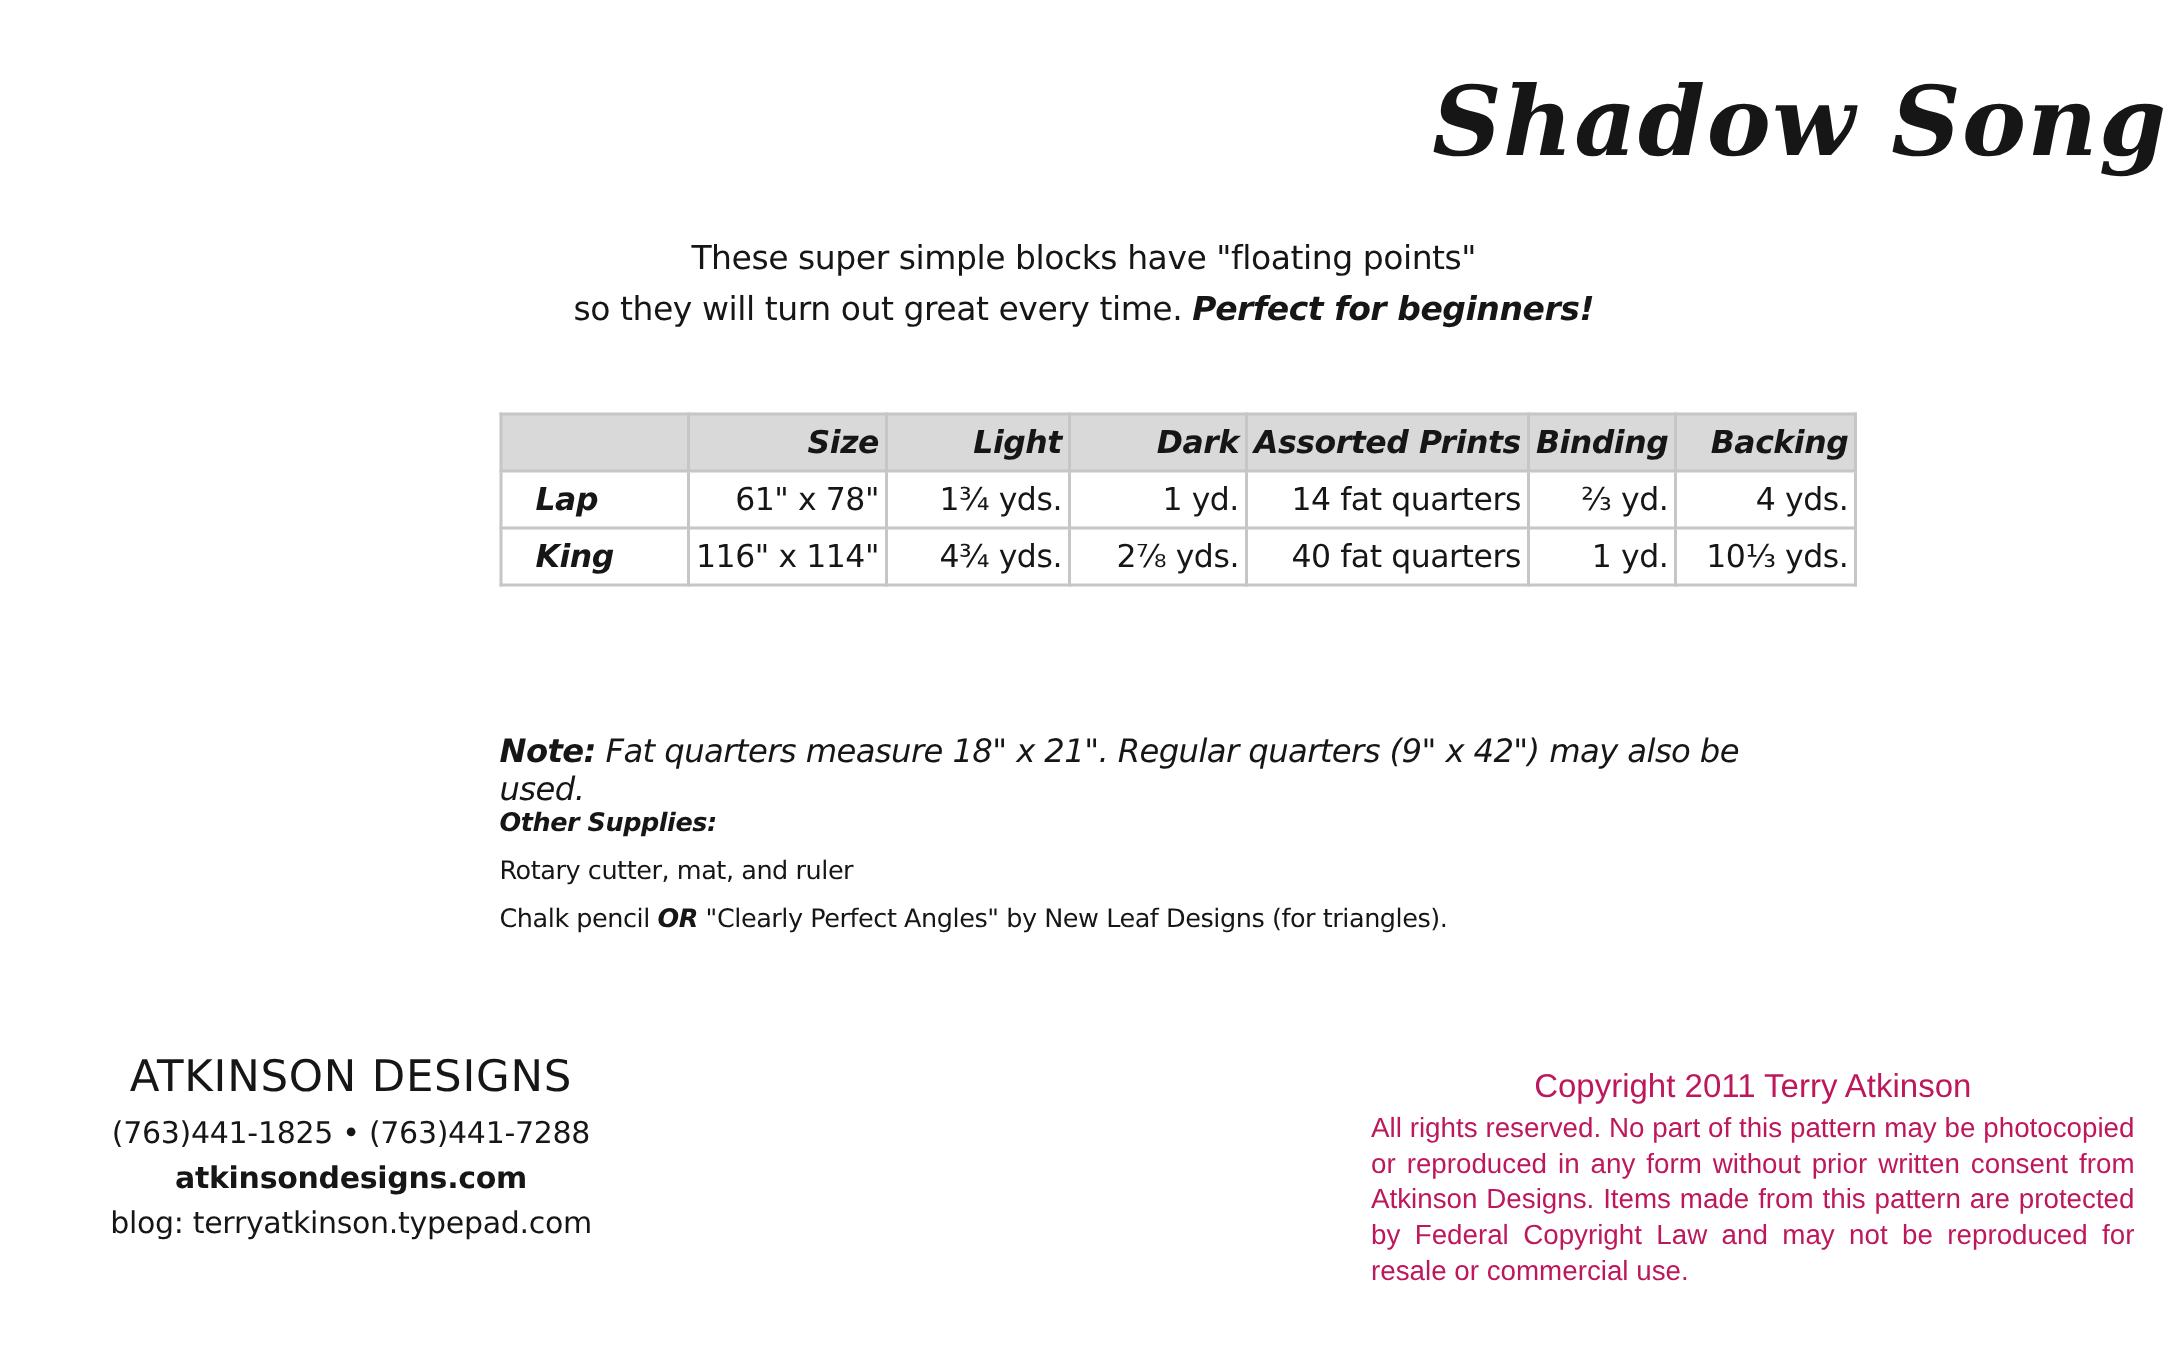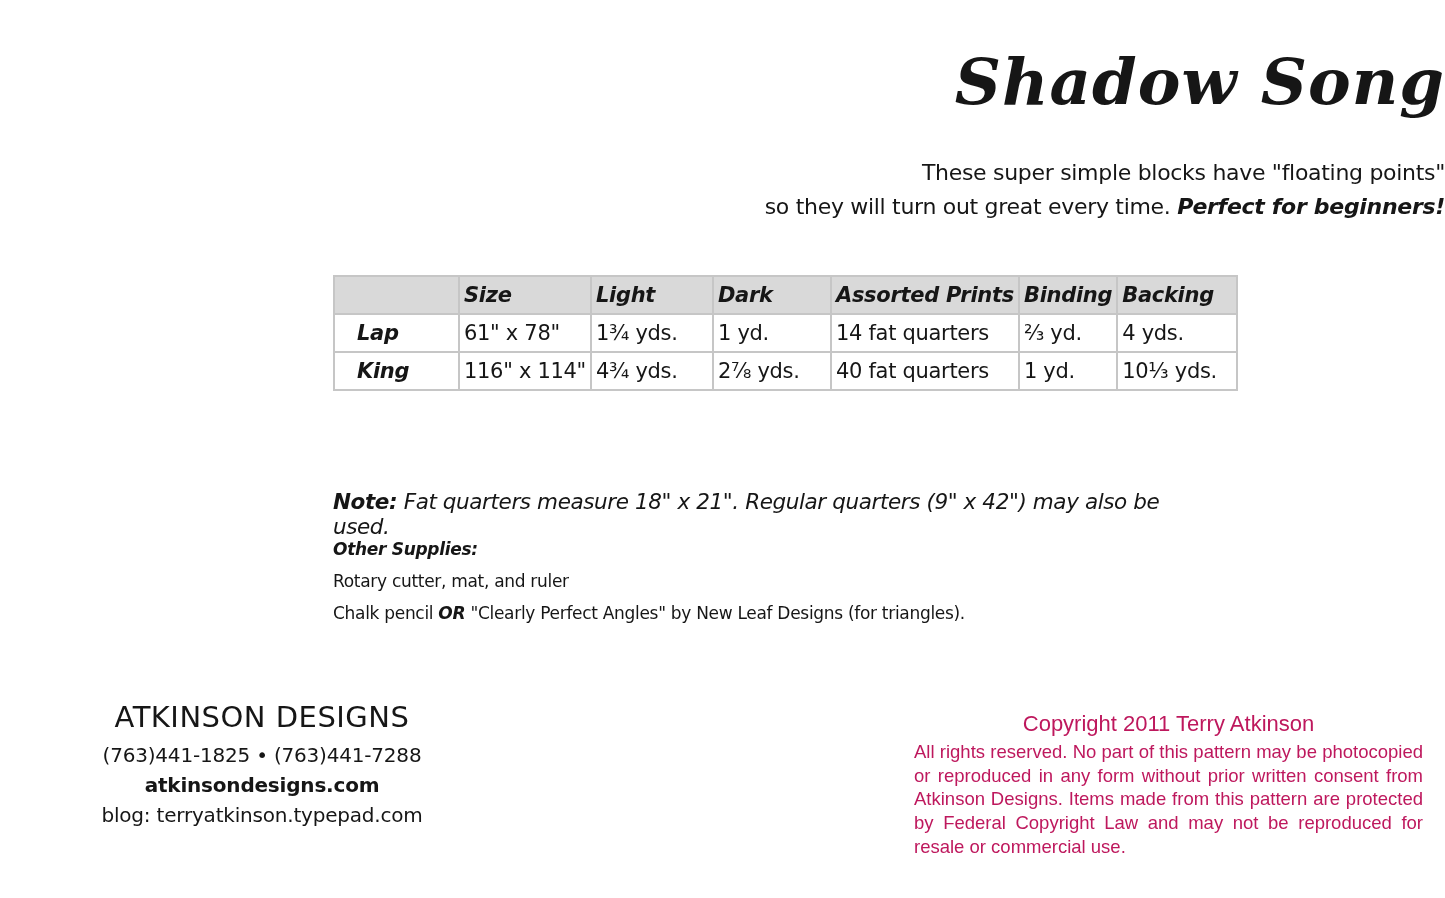--- a/index.html
+++ b/index.html
@@ -24,21 +24,21 @@
     font-style: italic;
     font-weight: 600;
     font-size: 64px;
     letter-spacing: 1px;
   }
   .subtitle {
     position: absolute;
     top: 156px;
     left: 0;
     width: 100%;
-    text-align: right;
+    text-align: center;
     font-size: 22px;
     line-height: 34px;
     letter-spacing: -0.3px;
   }
   .subtitle .em { font-weight: bold; font-style: italic; }
 
   
   .table-wrap {
     position: absolute;
     top: 275px;
@@ -47,21 +47,21 @@
   table.yardage {
     border-collapse: collapse;
     table-layout: fixed;
     background: #ffffff;
   }
   table.yardage th, table.yardage td {
     border: 2px solid #c6c6c6;
     height: 38px;
     font-size: 21px;
     letter-spacing: -0.3px;
-    text-align: left;
+    text-align: right;
     vertical-align: middle;
     padding: 0 4px;
     white-space: nowrap;
   }
   table.yardage th {
     background: #d9d9d9;
     font-style: italic;
     font-weight: bold;
     font-size: 21px;
   }
@@ -99,21 +99,21 @@
     line-height: 32px;
     letter-spacing: -0.3px;
   }
   .supplies .supplies-heading { font-style: italic; font-weight: bold; }
   .supplies .em { font-style: italic; font-weight: bold; }
 
   
   .publisher {
     position: absolute;
     top: 700px;
-    left: 76px;
+    left: 48px;
     width: 372px;
     text-align: center;
     letter-spacing: -0.2px;
   }
   .publisher .pub-name  { font-size: 29px; letter-spacing: 0.5px; margin-bottom: 6px; }
   .publisher .pub-line  { font-size: 20px; line-height: 30px; }
   .publisher .pub-site  { font-weight: bold; }
 
   
   .copyright {

